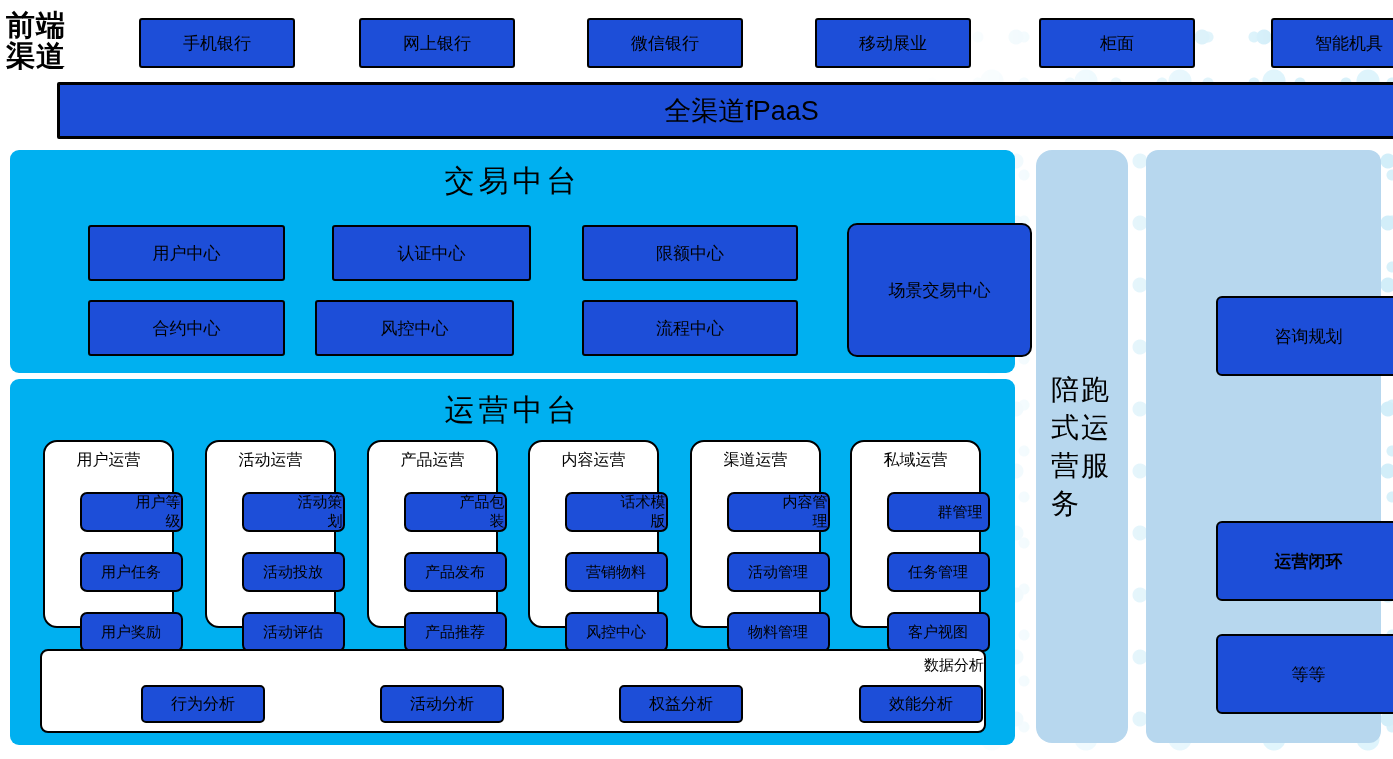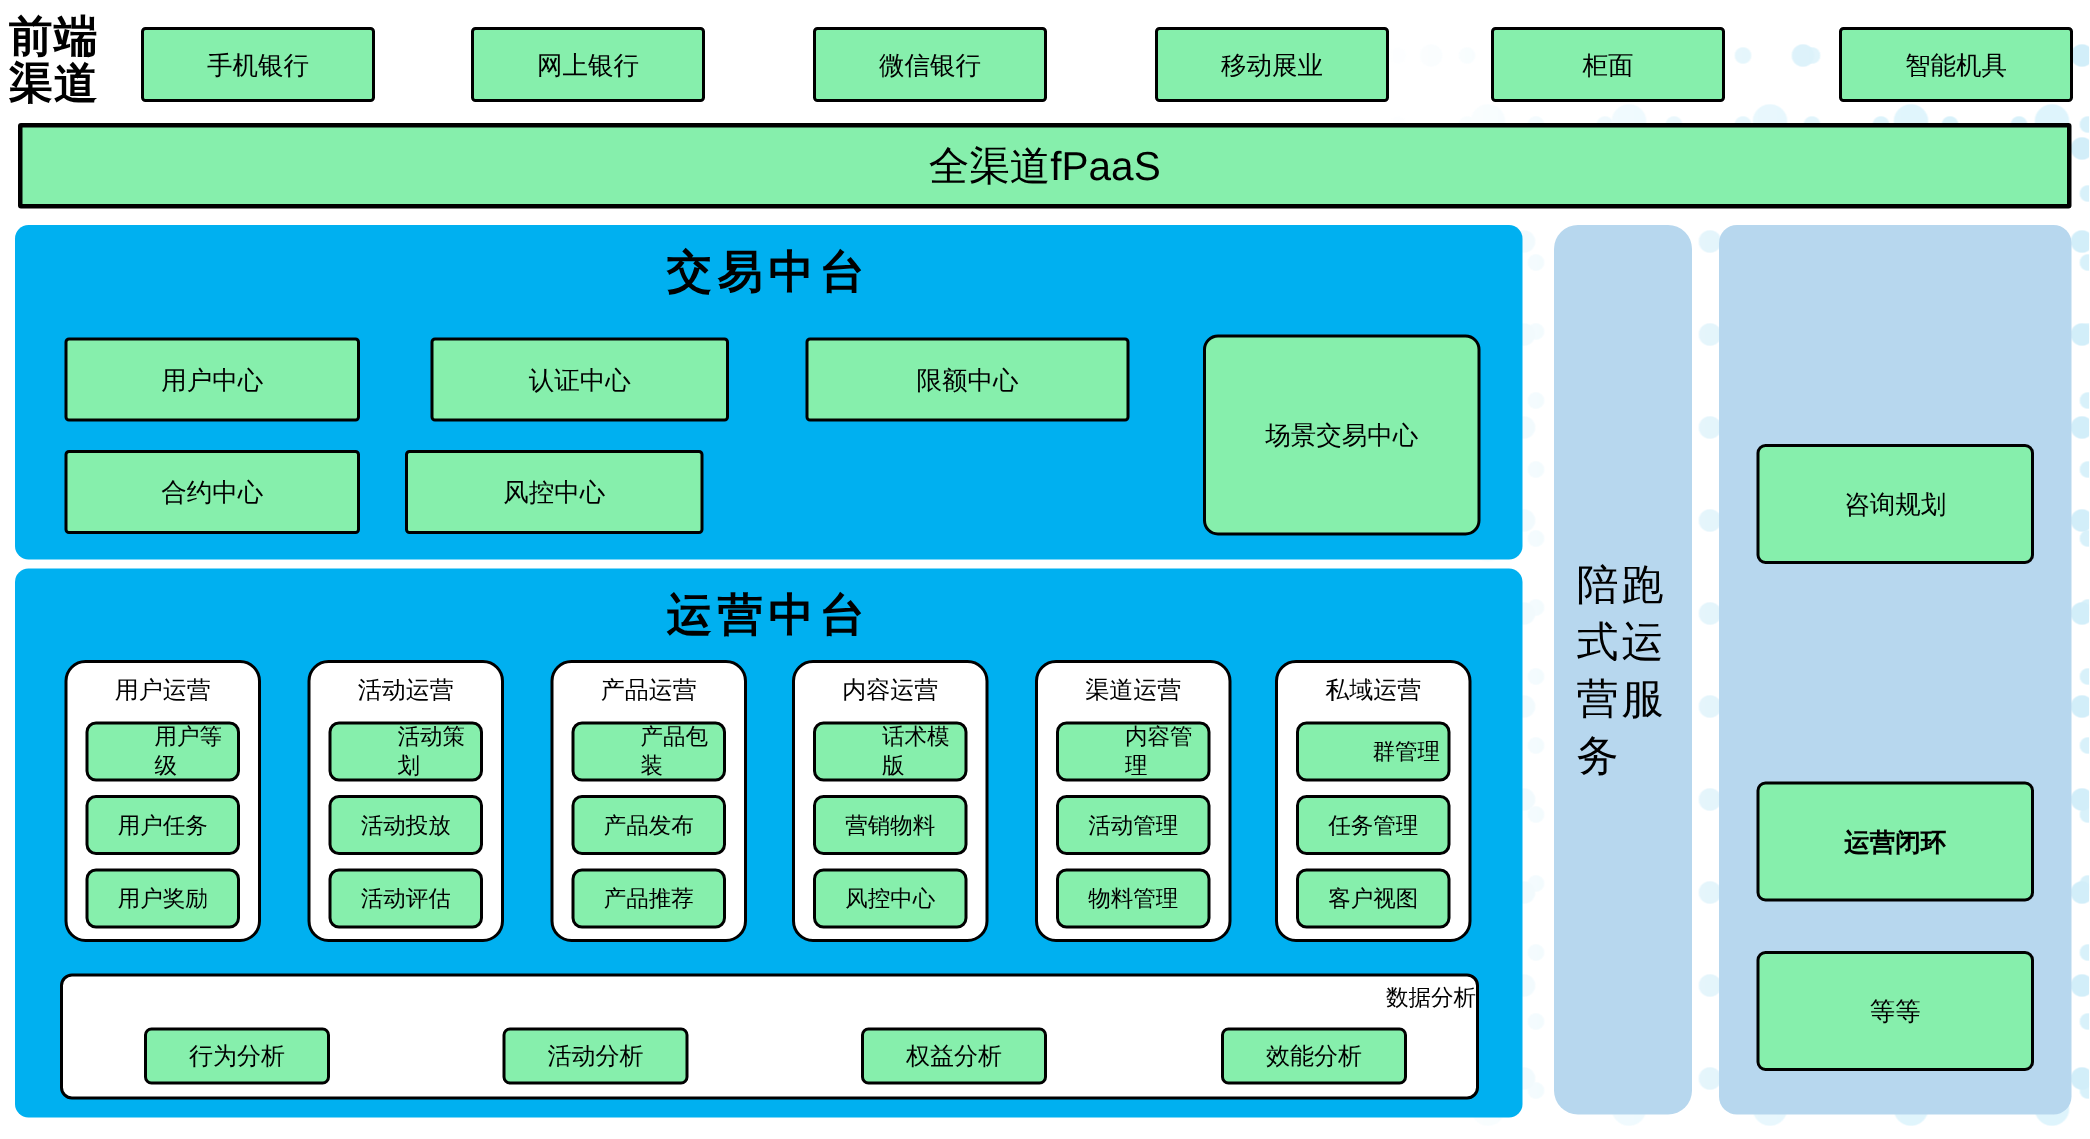--- a/index.html
+++ b/index.html
@@ -16,48 +16,48 @@
       radial-gradient(circle, #d2eef9 0 7px, rgba(0,0,0,0) 8px),
       radial-gradient(circle, #def4fc 0 11px, rgba(0,0,0,0) 12px),
       radial-gradient(circle, #d8f1fa 0 5px, rgba(0,0,0,0) 6px);
     background-size:62px 62px, 94px 94px, 46px 46px;
     background-position:8px 6px, 30px 34px, 40px 14px;
     -webkit-mask-image:linear-gradient(to right, rgba(0,0,0,0) 0, rgba(0,0,0,.45) 35%, #000 80%);
     mask-image:linear-gradient(to right, rgba(0,0,0,0) 0, rgba(0,0,0,.45) 35%, #000 80%);
   }
   .layer{z-index:1;}
   .box{
-    background:#86efac;border:2px solid #000;border-radius:3px;
+    background:#1d4ed8;border:2px solid #000;border-radius:3px;
     display:flex;align-items:center;justify-content:center;
-    box-sizing:border-box;text-align:left;
+    box-sizing:border-box;text-align:right;margin-left:45px;
   }
   .frontend-label{
     left:6px;top:10px;width:76px;
     font-family:Liberation Serif, serif;font-weight:bold;
     font-size:29px;line-height:31px;word-break:break-all;letter-spacing:1px;
   }
   .channel{top:18px;width:156px;height:50px;font-size:17px;}
   .fpaas{
     left:12px;top:82px;width:1369px;height:57px;
     border:3px solid #000;border-radius:2px;font-size:27px;
   }
   .panel{background:#00B0F0;border-radius:9px;}
   .panel-transaction{left:10px;top:150px;width:1005px;height:223px;}
   .panel-operation{left:10px;top:379px;width:1005px;height:366px;}
   .panel-title{
     width:100%;text-align:center;padding-top:11px;
-    font-family:"DejaVu Serif",serif;font-weight:bold;
+    font-family:"DejaVu Serif",serif;font-weight:normal;
     font-size:30px;letter-spacing:4px;
   }
   .tx-box{height:56px;font-size:17px;border-width:2.5px;}
   .scenario-box{left:792px;top:73px;width:185px;height:134px;font-size:17px;border-width:2.5px;border-radius:10px;}
   .op-col{
     top:61px;width:131px;height:188px;background:#fff;
     border:2.5px solid #000;border-radius:14px;
-    display:flex;flex-direction:column;align-items:center;
+    display:flex;flex-direction:column;align-items:center;gap:11px;
   }
   .op-col-title{font-size:16px;margin-top:8px;}
   .op-item{
     width:103px;height:40px;margin-top:9px;font-size:15px;
     border-width:2.5px;border-radius:7px;flex:none;
   }
   .op-item-first{margin-top:10px;padding-left:44px;}
   .data-analysis{
     left:30px;top:270px;width:946px;height:84px;
     background:#fff;border:2.5px solid #000;border-radius:8px;
@@ -96,20 +96,21 @@
 
 <div class="abs layer box fpaas">全渠道fPaaS</div>
 
 <div class="abs layer panel panel-transaction">
   <div class="panel-title">交易中台</div>
   <div class="abs box tx-box" style="left:33px;top:75px;width:197px">用户中心</div>
   <div class="abs box tx-box" style="left:277px;top:75px;width:199px">认证中心</div>
   <div class="abs box tx-box" style="left:527px;top:75px;width:216px">限额中心</div>
   <div class="abs box tx-box" style="left:33px;top:150px;width:197px">合约中心</div>
   <div class="abs box tx-box" style="left:260px;top:150px;width:199px">风控中心</div>
+  <div class="abs box tx-box" style="left:527px;top:150px;width:216px">流程中心</div>
   <div class="abs box scenario-box">场景交易中心</div>
 </div>
 
 <div class="abs layer panel panel-operation">
   <div class="panel-title">运营中台</div>
 
   <div class="abs op-col" style="left:33px">
     <div class="op-col-title">用户运营</div>
     <div class="box op-item op-item-first">用户等级</div>
     <div class="box op-item">用户任务</div>

